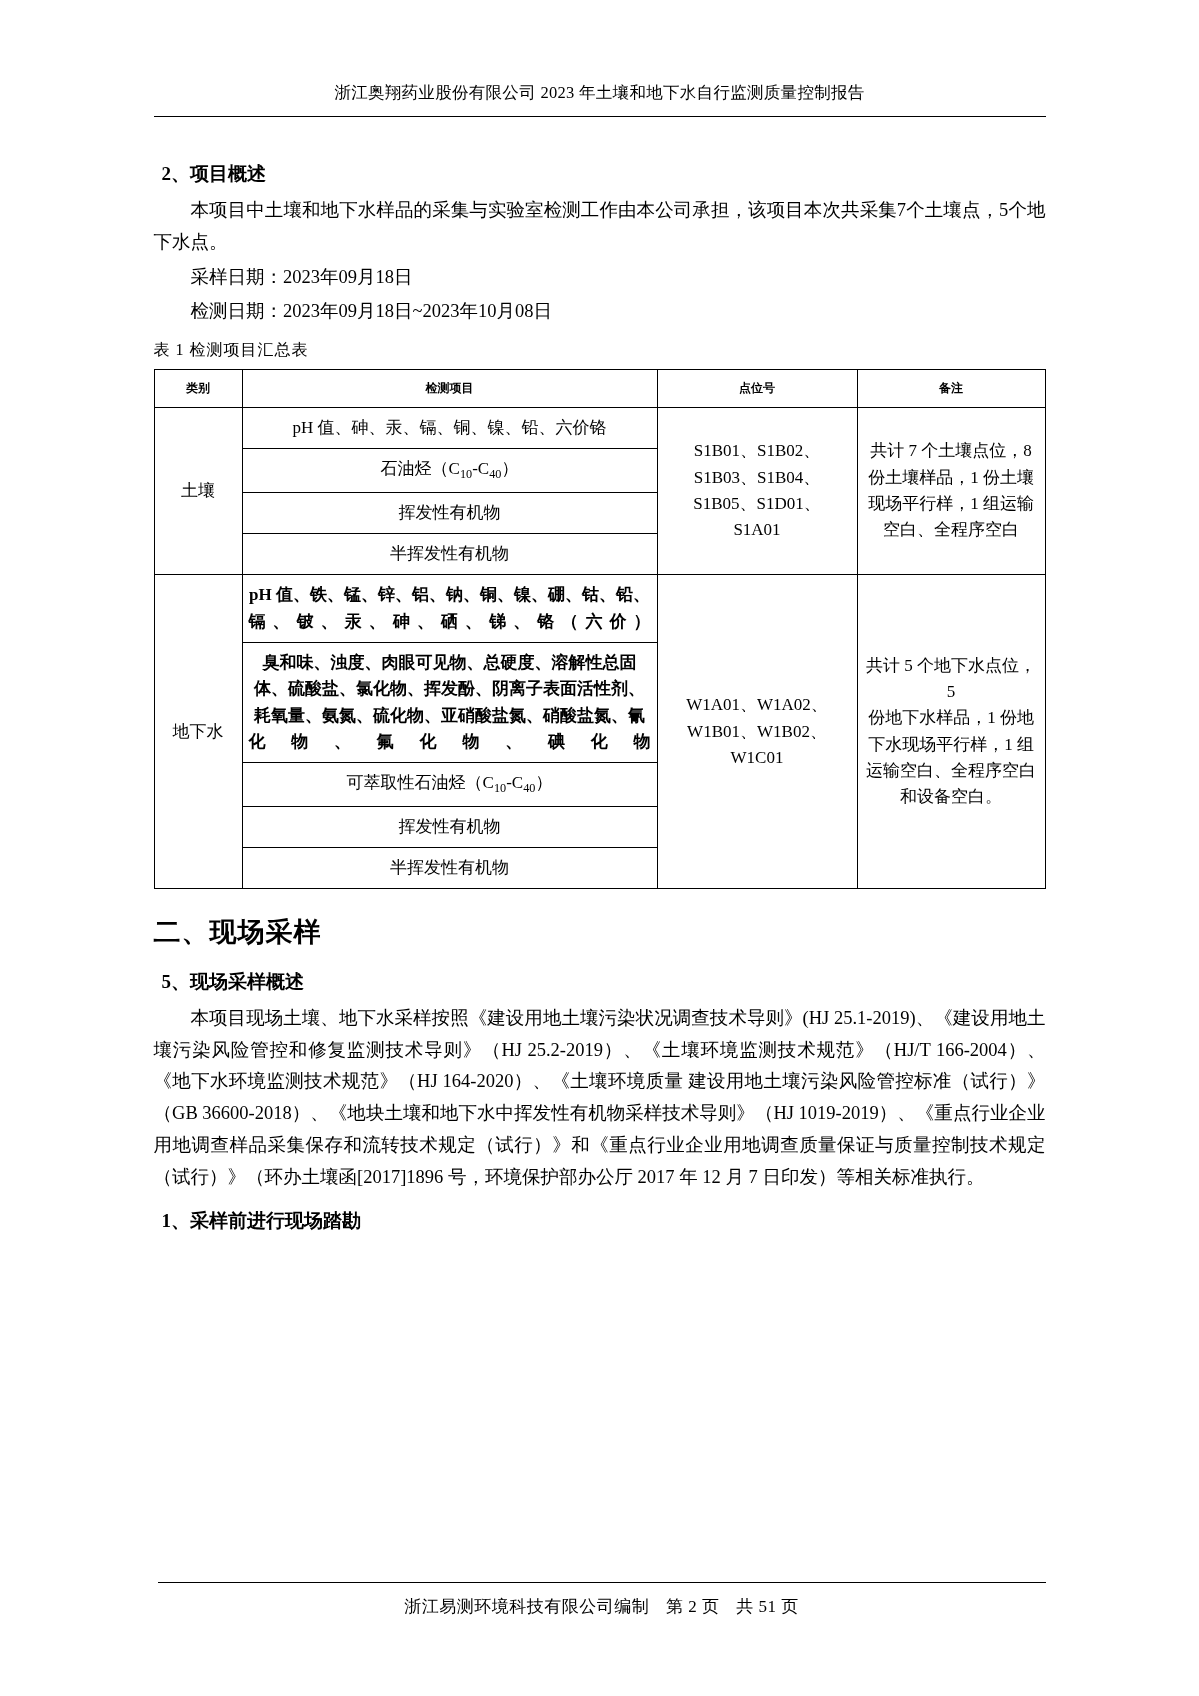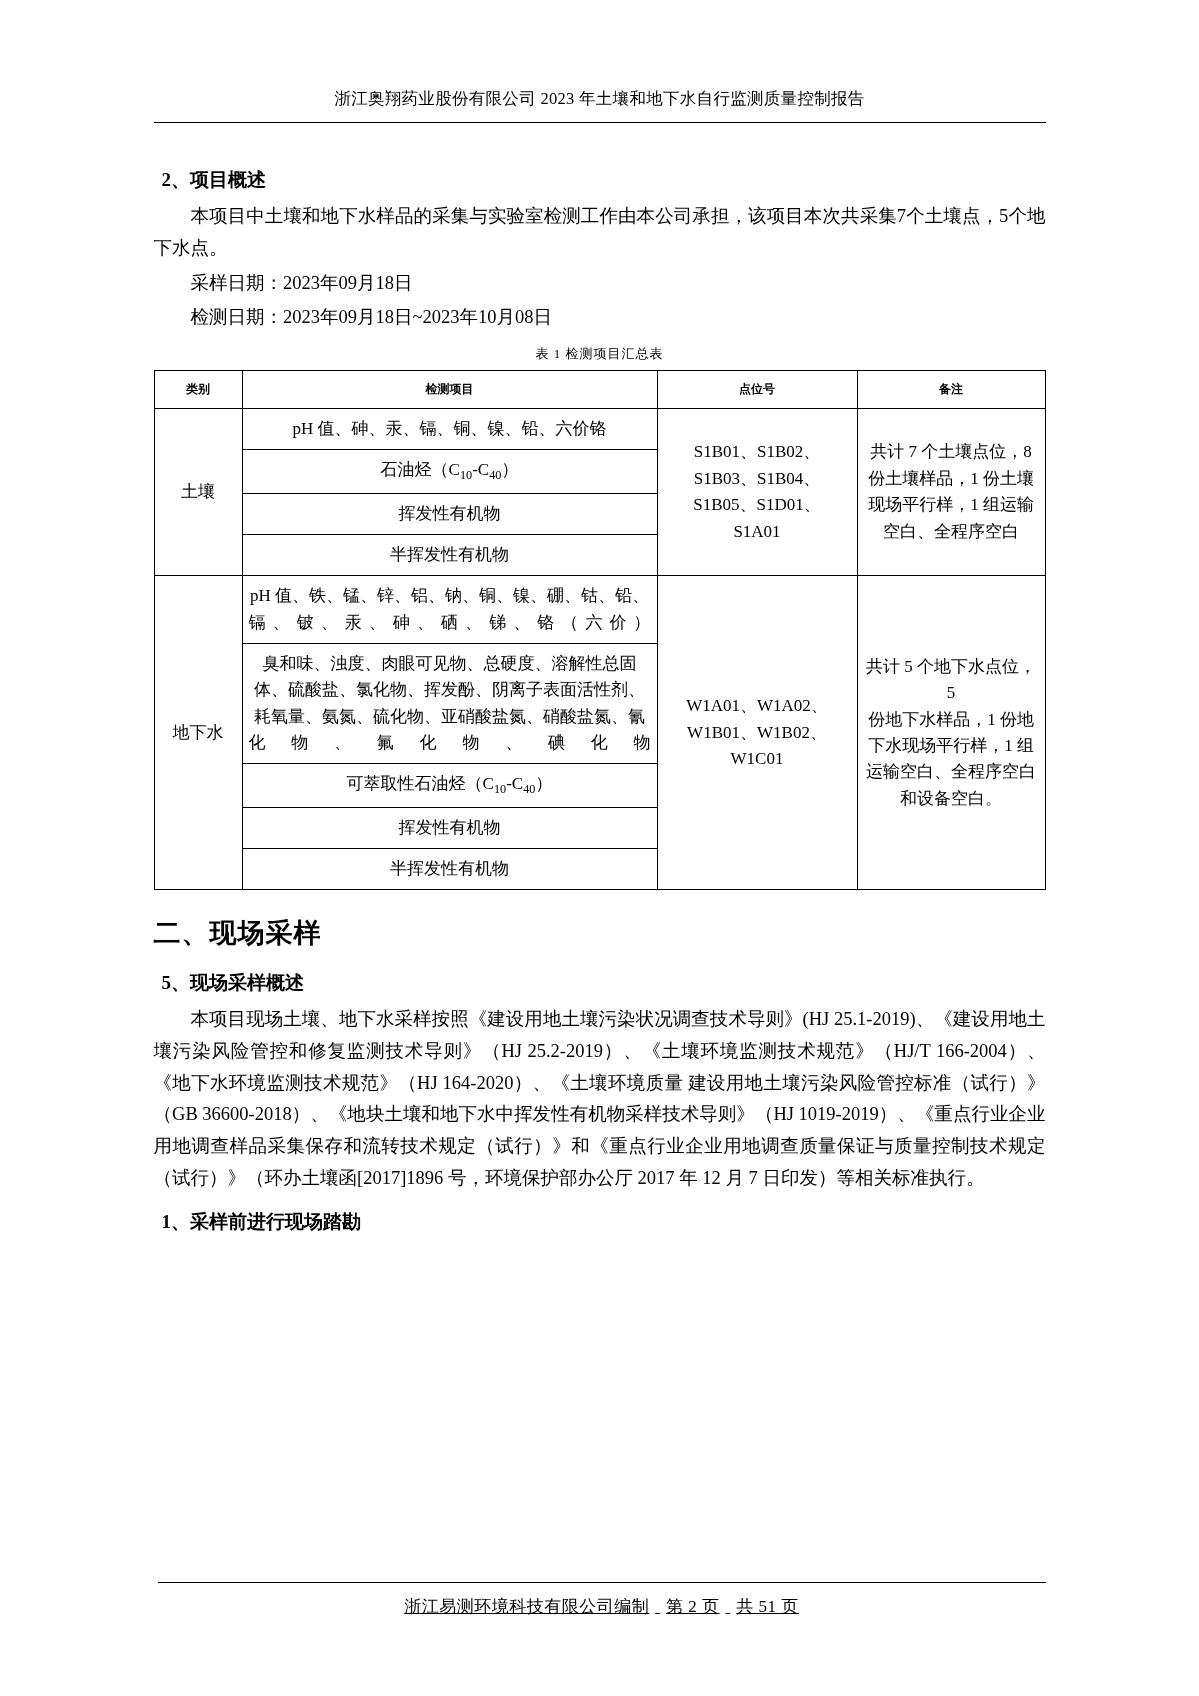--- a/index.html
+++ b/index.html
@@ -11,41 +11,40 @@
     font-family: "Liberation Serif", "DejaVu Serif", serif;
     color: #000000;
   }
   .page {
     position: relative;
     width: 1092px;
     height: 1696px;
     margin: 0 auto;
     background: #ffffff;
     box-sizing: border-box;
-    padding: 16px 100px;
+    padding: 10px 100px;
   }
   
   .page-header {
     padding-top: 72px;
     text-align: center;
     font-size: 16.5px;
     letter-spacing: 0.3px;
   }
   .header-rule {
     border-bottom: 1.6px solid #000;
     margin-top: 12px;
   }
   
   .page-footer {
     position: absolute;
     left: 104px;
     right: 100px;
     bottom: 78px;
     text-align: center;
-    text-decoration: underline;
   }
   .footer-rule {
     border-top: 1.6px solid #000;
     margin-bottom: 12px;
   }
   .footer-text {
     font-size: 17px;
     letter-spacing: 0.5px;
   }
   .footer-text span { margin: 0 6px; }
@@ -66,22 +65,21 @@
     text-indent: 2em;
     margin: 5px 0;
     text-align: justify;
     line-height: 1.72;
   }
   .para-line {
     text-indent: 2em;
     margin: 4px 0;
   }
   .tbl-caption {
-    text-align: center;
-    font-size: 13px;
+    font-size: 16px;
     margin: 10px 0 6px 0;
     letter-spacing: 1px;
   }
   table.main {
     width: 100%;
     border-collapse: collapse;
     table-layout: fixed;
     font-size: 17px;
   }
   table.main th, table.main td {
@@ -94,20 +92,21 @@
   table.main th {
     font-weight: bold;
     font-size: 12px;
     padding: 9px 6px;
   }
   td.justify-cell {
     text-align: justify;
     text-align-last: justify;
     padding: 7px 14px;
     line-height: 1.6;
+    font-weight: bold;
   }
   .sec-title {
     font-size: 27px;
     font-weight: bold;
     margin: 22px 0 0 0;
     letter-spacing: 1px;
   }
   sub { font-size: 0.72em; }
   .w-cat { width: 88px; }
   .w-item { width: 415px; }

